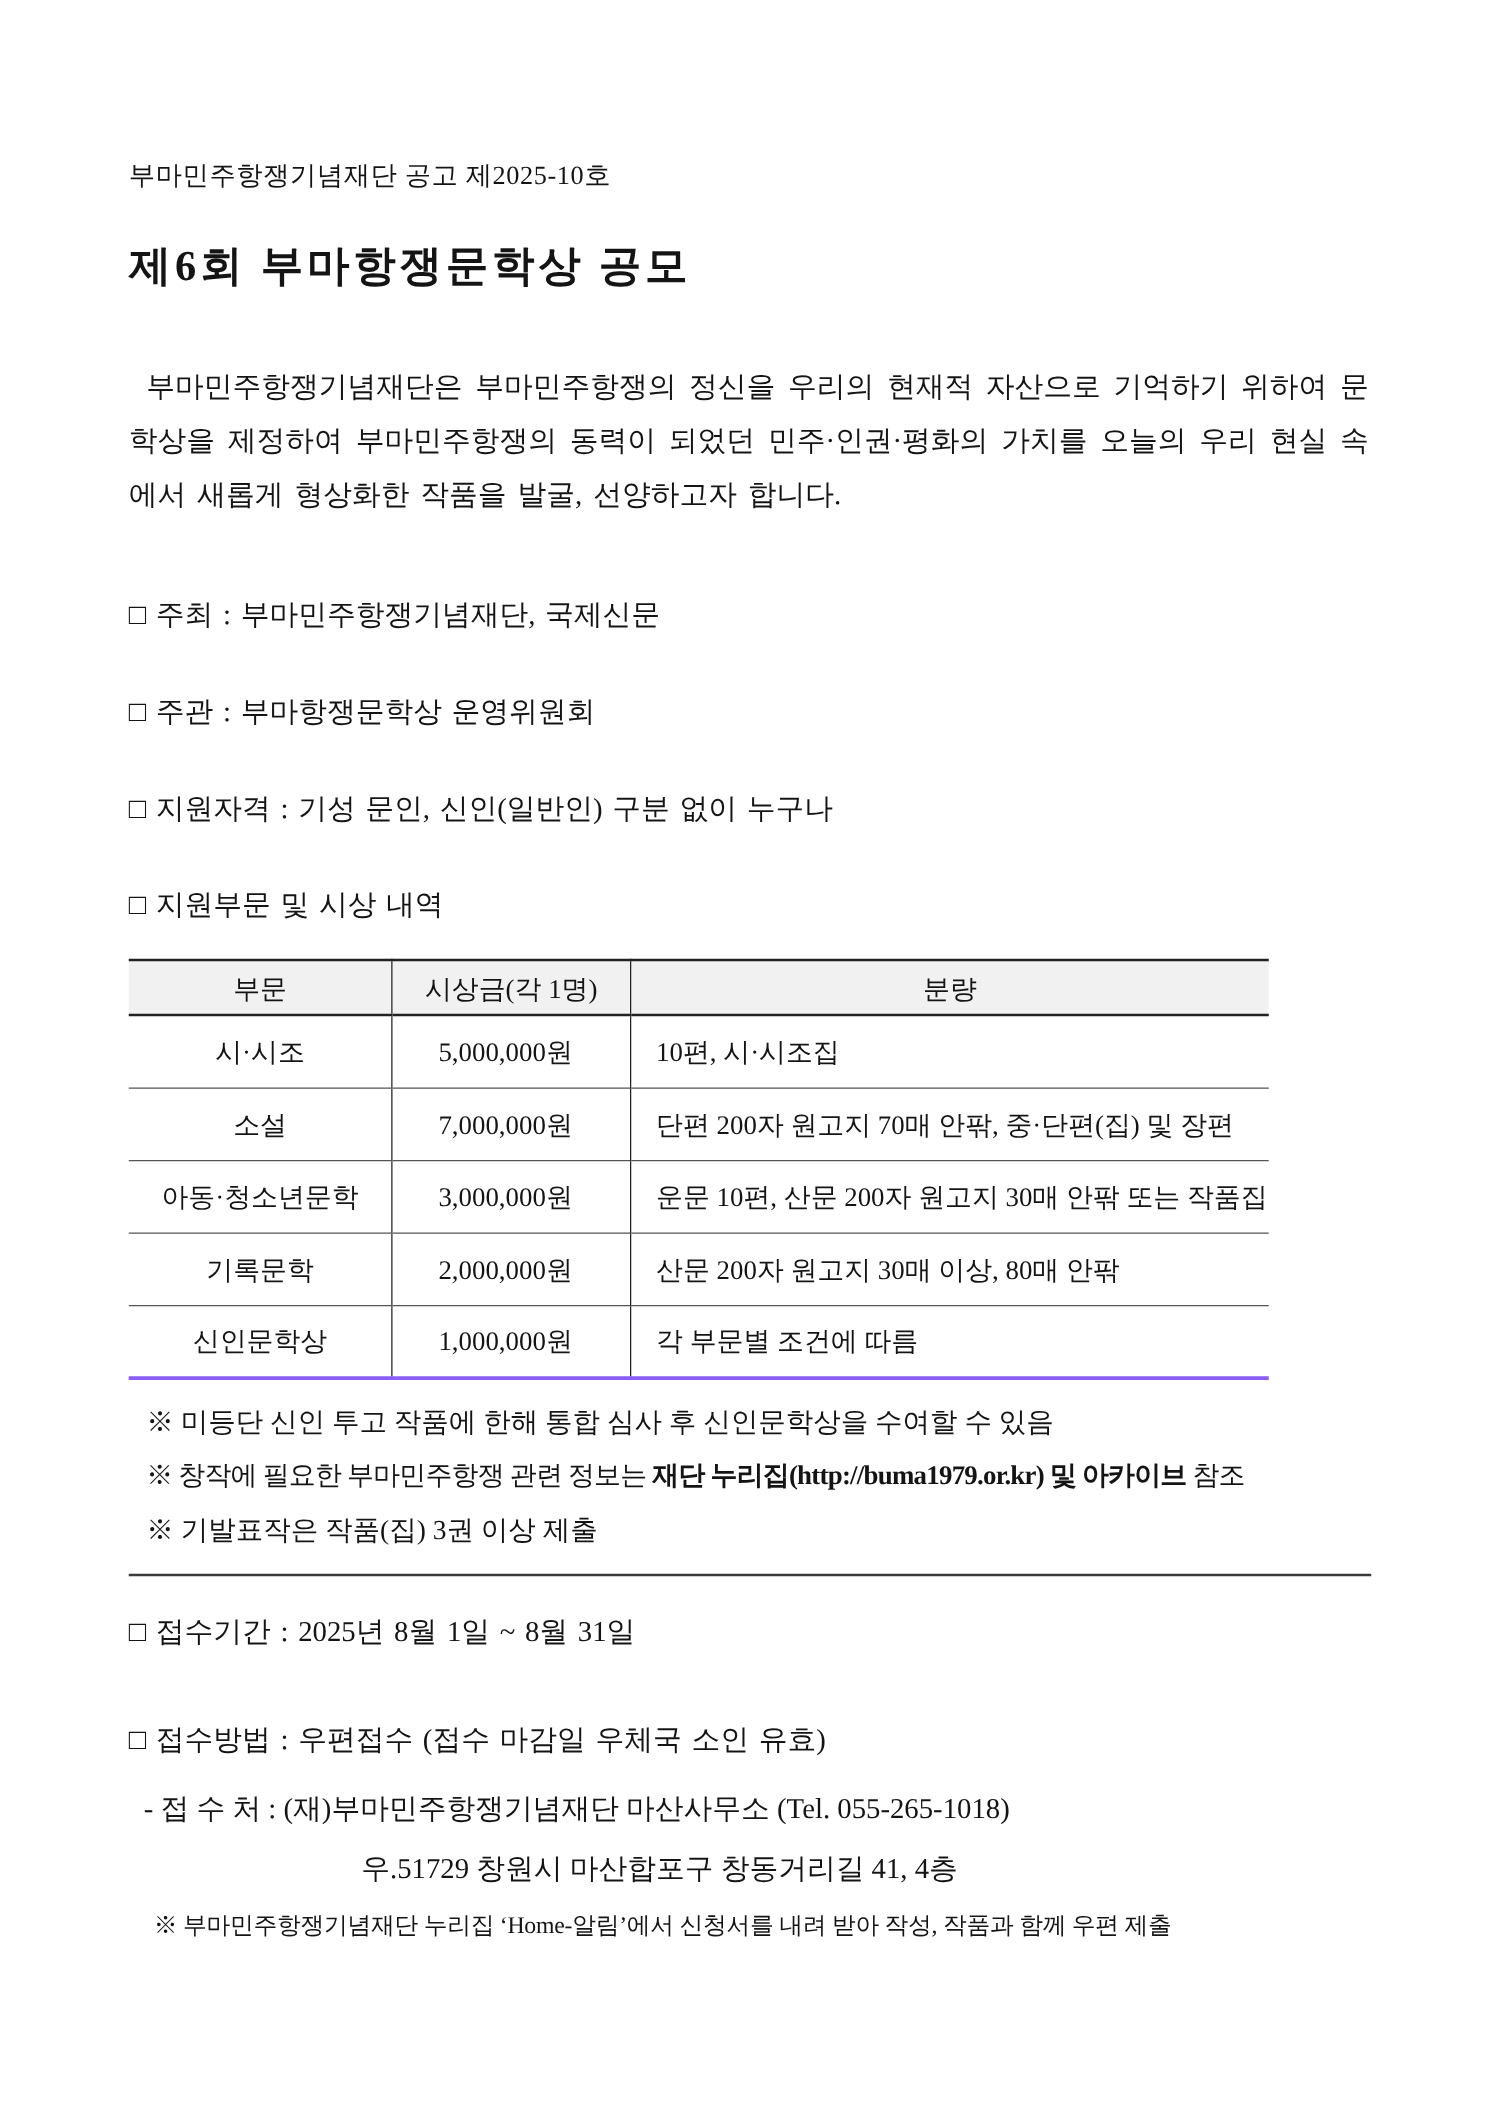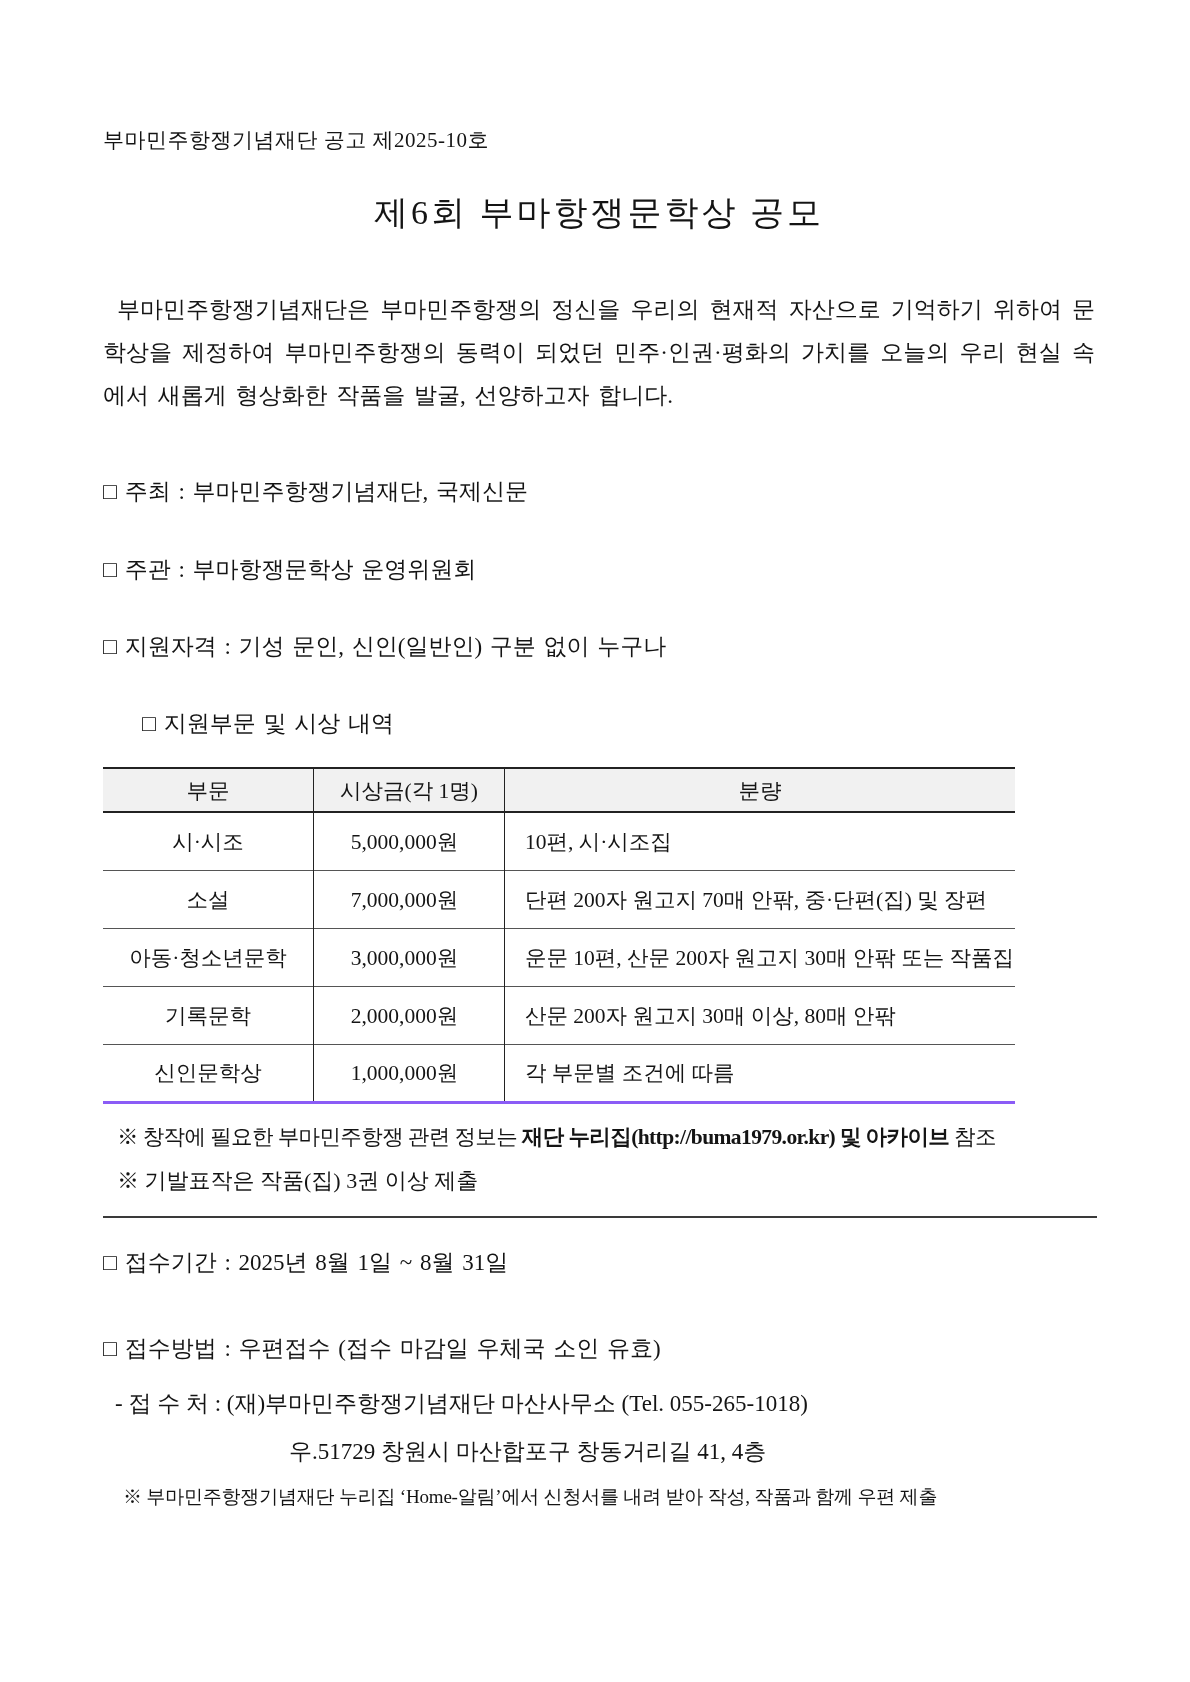--- a/index.html
+++ b/index.html
@@ -16,43 +16,43 @@
     height: 1682px;
     padding: 126px 95px 0 103px;
     overflow: hidden;
   }
   .notice-number {
     font-size: 21px;
     letter-spacing: 0.5px;
   }
   .doc-title {
     margin-top: 36px;
-    text-align: center;
+    text-align: left;
     font-size: 34px;
-    font-weight: normal;
+    font-weight: bold;
     letter-spacing: 3px;
   }
   .intro {
     margin-top: 52px;
     font-size: 23px;
     line-height: 43px;
     text-align: justify;
     text-indent: 14px;
     word-spacing: 3px;
   }
   .bullet {
     font-size: 23px;
     line-height: 30px;
     word-spacing: 2px;
     white-space: nowrap;
   }
   .b-host        { margin-top: 60px; }
   .b-organizer   { margin-top: 48px; }
   .b-eligibility { margin-top: 47px; }
-  .b-award       { margin-top: 47px; margin-left: 39px; }
+  .b-award       { margin-top: 47px; }
   .b-period      { margin-top: 30px; }
   .b-method      { margin-top: 56px; }
 
   table.award {
     margin-top: 28px;
     width: 912px;
     border-collapse: collapse;
     border-top: 2px solid #222;
     border-bottom: 3px solid #8b5cf6;
     font-size: 21.5px;
@@ -175,20 +175,21 @@
       </tr>
       <tr>
         <td>신인문학상</td>
         <td>1,000,000원</td>
         <td>각 부문별 조건에 따름</td>
       </tr>
     </tbody>
   </table>
 
   <div class="notes">
+    <div class="note-line">※ 미등단 신인 투고 작품에 한해 통합 심사 후 신인문학상을 수여할 수 있음</div>
     <div class="note-line condensed"><span>※ 창작에 필요한 부마민주항쟁 관련 정보는 </span><span class="bold">재단 누리집(http://buma1979.or.kr) 및 아카이브</span><span> 참조</span></div>
     <div class="note-line">※ 기발표작은 작품(집) 3권 이상 제출</div>
   </div>
 
   <div class="divider"></div>
 
   <div class="bullet b-period">□ 접수기간 : 2025년 8월 1일 ~ 8월 31일</div>
 
   <div class="bullet b-method">□ 접수방법 : 우편접수 (접수 마감일 우체국 소인 유효)</div>
 

